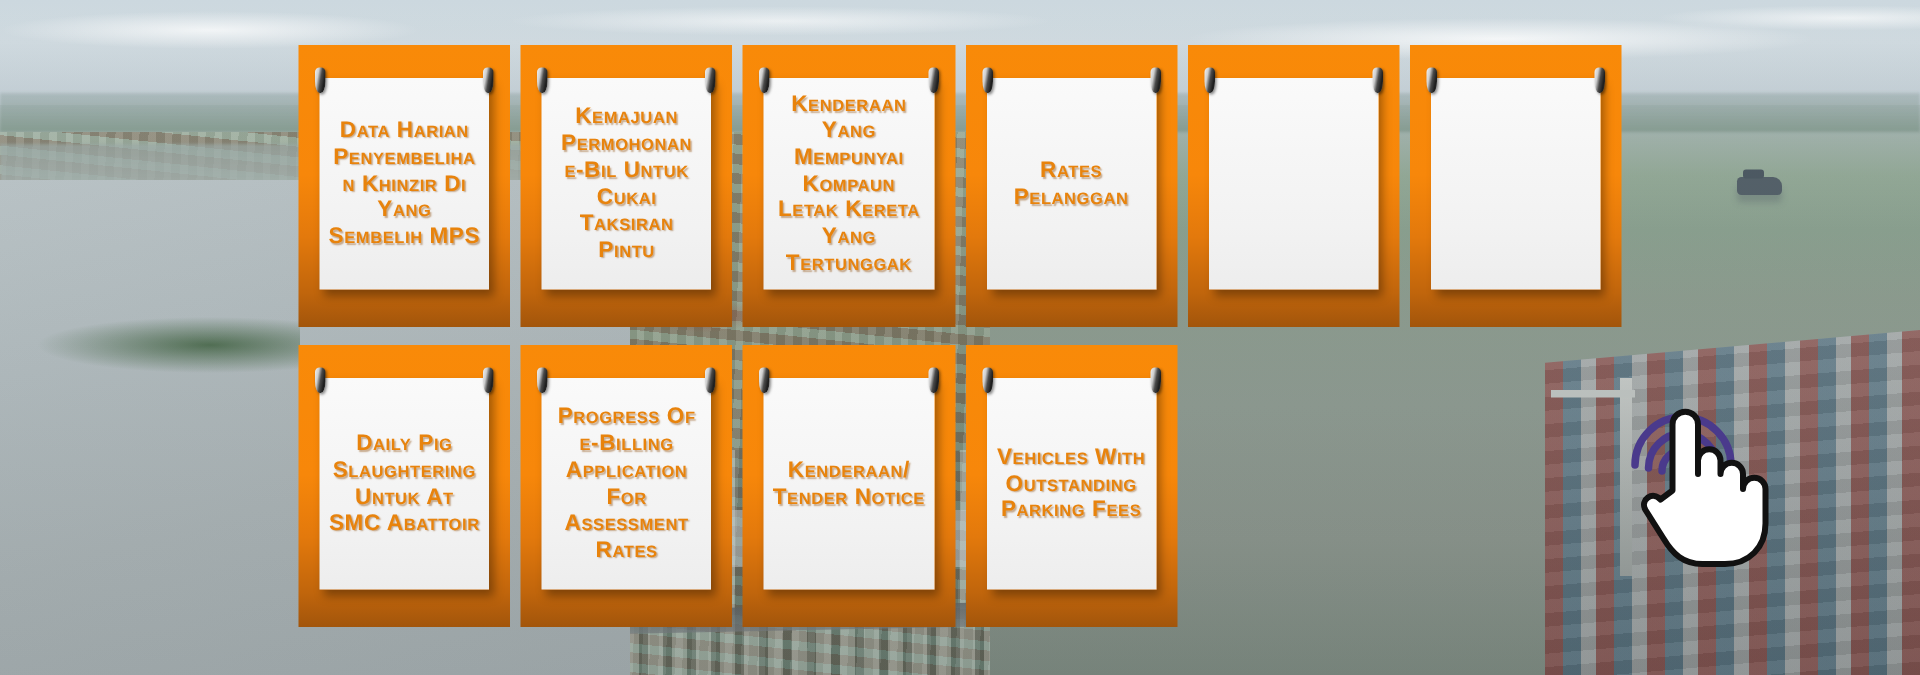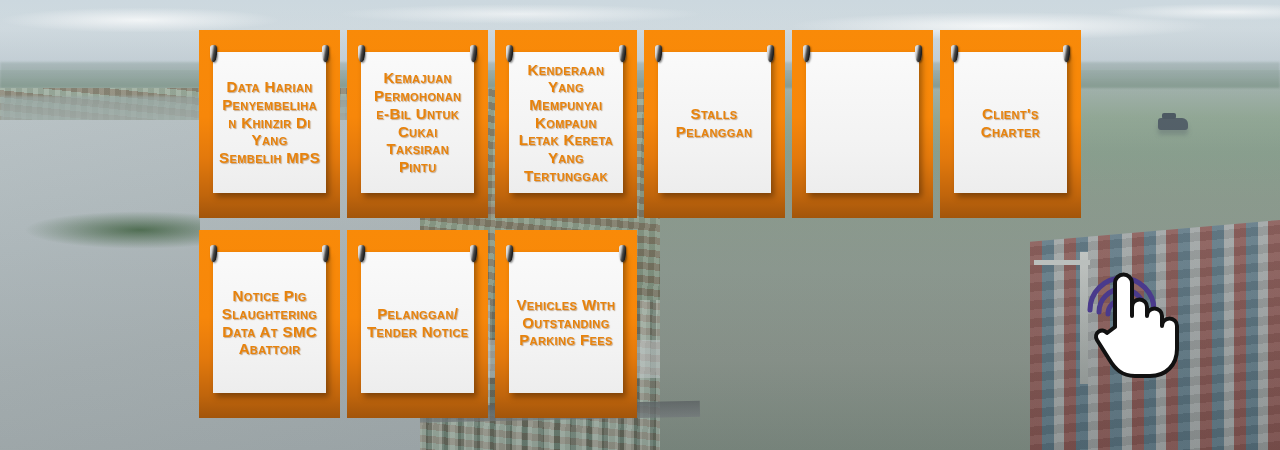--- a/index.html
+++ b/index.html
@@ -238,49 +238,55 @@
       <div class="note">
         <span class="pin left"></span>
         <span class="pin right"></span>
         <span class="note-text">Kenderaan Yang Mempunyai Kompaun Letak Kereta Yang Tertunggak</span>
       </div>
     </div>
     <div class="card r1">
       <div class="note">
         <span class="pin left"></span>
         <span class="pin right"></span>
-        <span class="note-text">Stalls Pelanggan</span>
-      </div>
-    </div>
-    <div class="card r1">
-      <div class="note">
-        <span class="pin left"></span>
-        <span class="pin right"></span>
-      </div>
-    </div>
-
-    <div class="card r2">
-      <div class="note">
-        <span class="pin left"></span>
-        <span class="pin right"></span>
-        <span class="note-text">Client's Charter</span>
-      </div>
-    </div>
-    <div class="card r2">
-      <div class="note">
-        <span class="pin left"></span>
-        <span class="pin right"></span>
-        <span class="note-text">Notice Pig Slaughtering Data At SMC Abattoir</span>
-      </div>
-    </div>
-    <div class="card r2">
-      <div class="note">
-        <span class="pin left"></span>
-        <span class="pin right"></span>
-        <span class="note-text">Pelanggan/ Tender Notice</span>
+        <span class="note-text">Rates Pelanggan</span>
+      </div>
+    </div>
+    <div class="card r1">
+      <div class="note">
+        <span class="pin left"></span>
+        <span class="pin right"></span>
+      </div>
+    </div>
+
+    <div class="card r2">
+      <div class="note">
+        <span class="pin left"></span>
+        <span class="pin right"></span>
+      </div>
+    </div>
+    <div class="card r2">
+      <div class="note">
+        <span class="pin left"></span>
+        <span class="pin right"></span>
+        <span class="note-text">Daily Pig Slaughtering Untuk At SMC Abattoir</span>
+      </div>
+    </div>
+    <div class="card r2">
+      <div class="note">
+        <span class="pin left"></span>
+        <span class="pin right"></span>
+        <span class="note-text">Progress Of e-Billing Application For Assessment Rates</span>
+      </div>
+    </div>
+    <div class="card r2">
+      <div class="note">
+        <span class="pin left"></span>
+        <span class="pin right"></span>
+        <span class="note-text">Kenderaan/ Tender Notice</span>
       </div>
     </div>
     <div class="card r2">
       <div class="note">
         <span class="pin left"></span>
         <span class="pin right"></span>
         <span class="note-text">Vehicles With Outstanding Parking Fees</span>
       </div>
     </div>
   </div>

